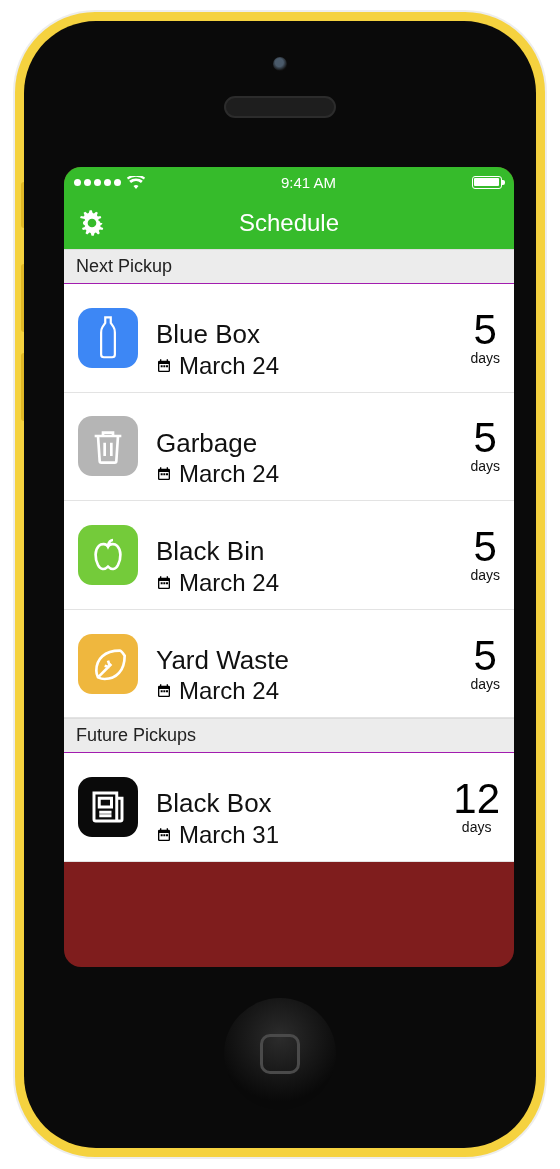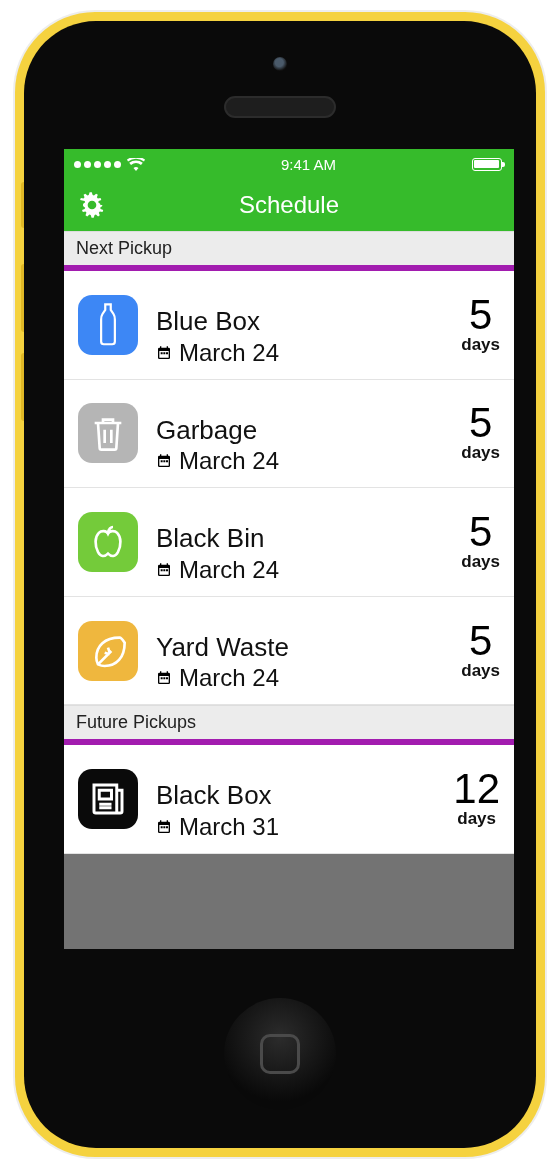--- a/index.html
+++ b/index.html
@@ -43,24 +43,25 @@
     position: absolute; left: 50%; bottom: 38px; transform: translateX(-50%);
     width: 112px; height: 112px; border-radius: 50%;
     background: radial-gradient(circle at 50% 35%, #2c2c2c, #090909 70%);
     display: flex; align-items: center; justify-content: center;
   }
   .home-sq {
     width: 40px; height: 40px; border: 3px solid #4a4a4a; border-radius: 10px;
   }
   .screen {
     position: absolute;
-    left: 40px; top: 128px;
+    left: 40px; top: 146px;
     width: 450px; height: 800px;
-    background: #737373;
+    background: #7f1d1d;
     overflow: hidden;
+    border-radius: 17px;
   }
   
   .statusbar {
     height: 30px; background: #36bb2b; color: #fff;
     display: flex; align-items: center; justify-content: space-between;
     padding: 0 10px; font-size: 15px; font-weight: 400;
   }
   .status-left { display: flex; align-items: center; gap: 6px; }
   .dots { display: flex; gap: 3px; }
   .dots span { width: 7px; height: 7px; border-radius: 50%; background: #fff; }
@@ -82,42 +83,42 @@
   }
   .settings-btn {
     position: absolute; left: 12px; top: 50%; transform: translateY(-50%);
     width: 32px; height: 32px; display: flex; align-items: center; justify-content: center;
   }
   
   .section-header {
     background: #ececec; color: #222;
     font-size: 18px; font-weight: 400;
     padding: 6px 12px;
-    border-bottom: 6px solid #a21caf;
+    border-bottom: 1px solid #a21caf;
     border-top: 1px solid #ddd;
   }
   
   .row {
     display: flex; align-items: center;
     padding: 12px 14px;
     border-bottom: 1px solid #e3e3e3;
     background: #fff;
   }
   .row-icon {
     width: 60px; height: 60px; border-radius: 14px;
     display: flex; align-items: center; justify-content: center;
     flex-shrink: 0; margin-right: 18px;
   }
   .row-main { flex: 1; min-width: 0; margin-top: 24px; }
   .row-title { font-size: 26px; font-weight: 400; color: #111; line-height: 1.1; }
   .row-date { display: flex; align-items: center; gap: 7px; margin-top: 3px; color: #111; }
   .row-date-text { font-size: 24px; }
   .row-right { text-align: center; padding-left: 10px; }
   .row-count { font-size: 42px; font-weight: 400; color: #000; line-height: 0.95; }
-  .row-unit { font-size: 17px; color: #111; font-weight: bold; }
+  .row-unit { font-size: 14px; color: #111; }
   
   .ic-blue   { background: #3d87f5; }
   .ic-gray   { background: #b5b5b5; }
   .ic-green  { background: #74cb3a; }
   .ic-yellow { background: #efb73e; }
   .ic-black  { background: #0a0a0a; }
 </style>
 </head>
 <body>
 

